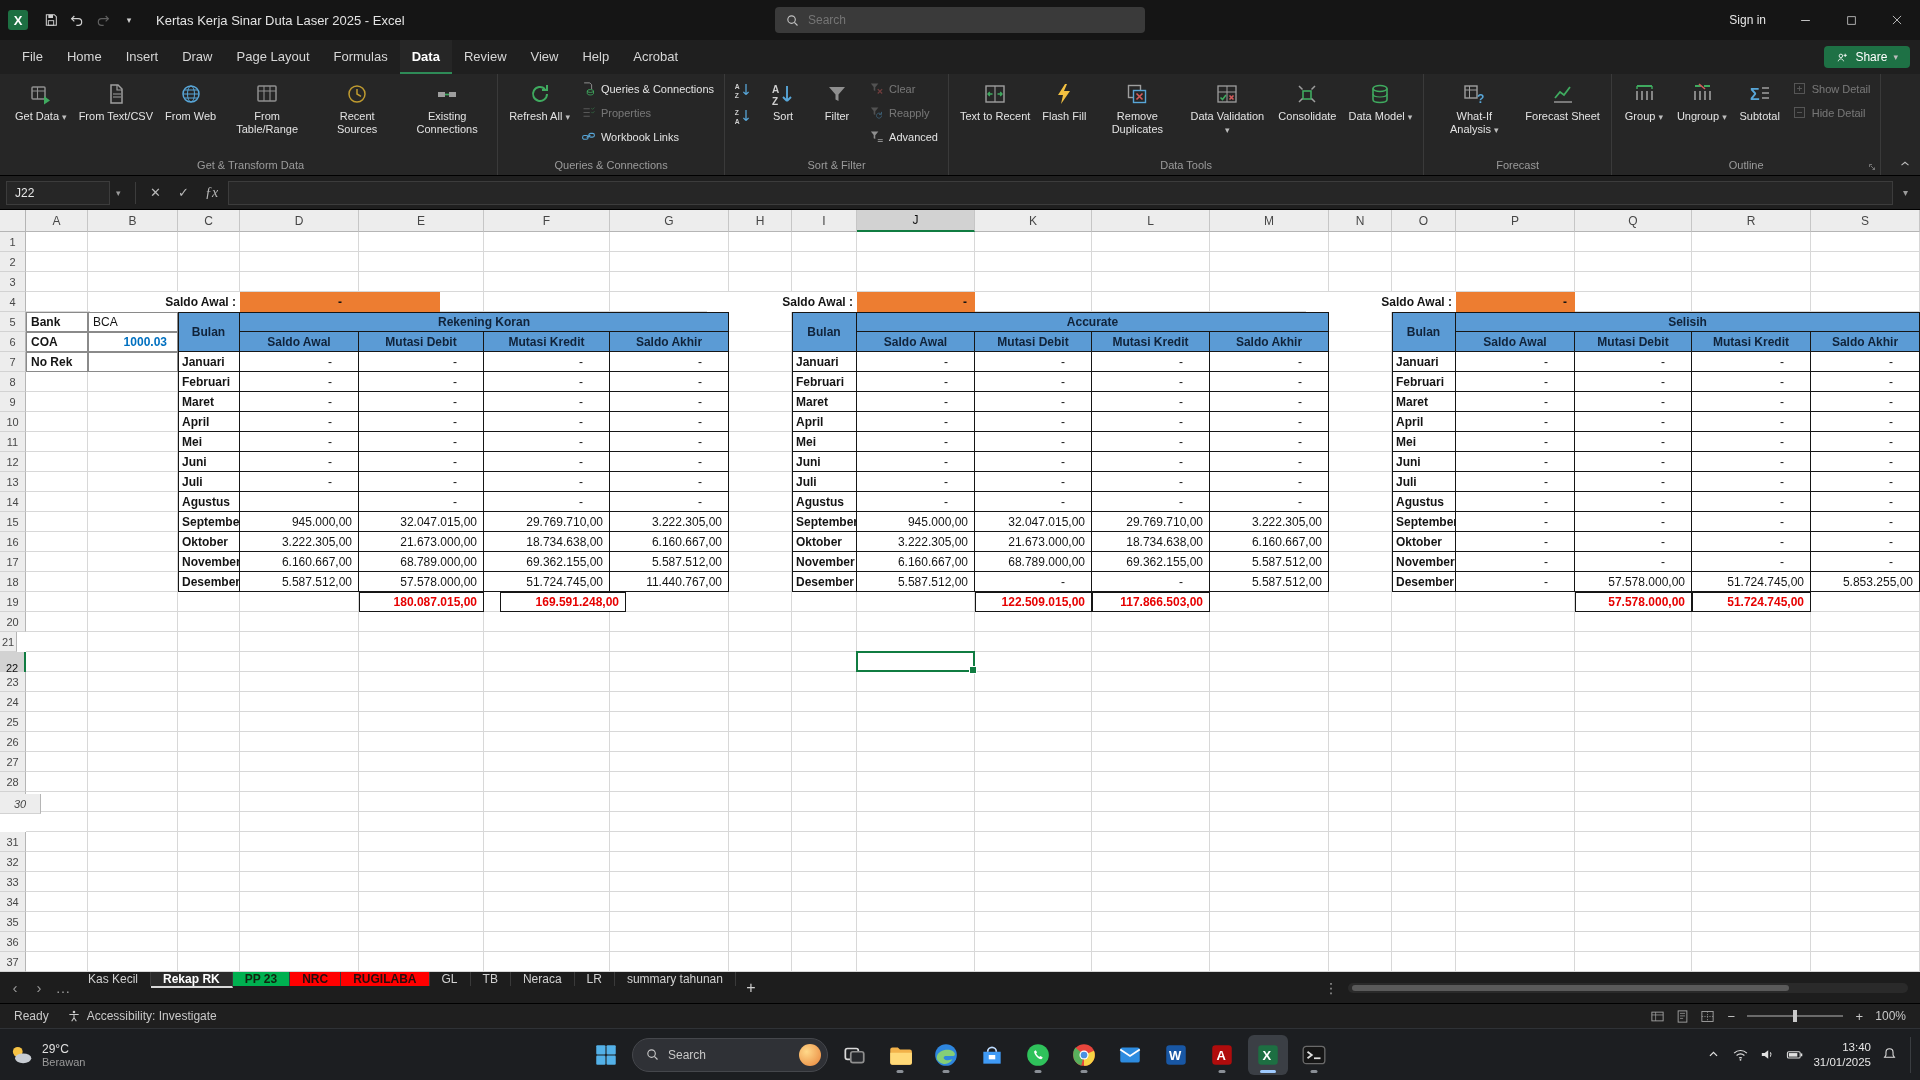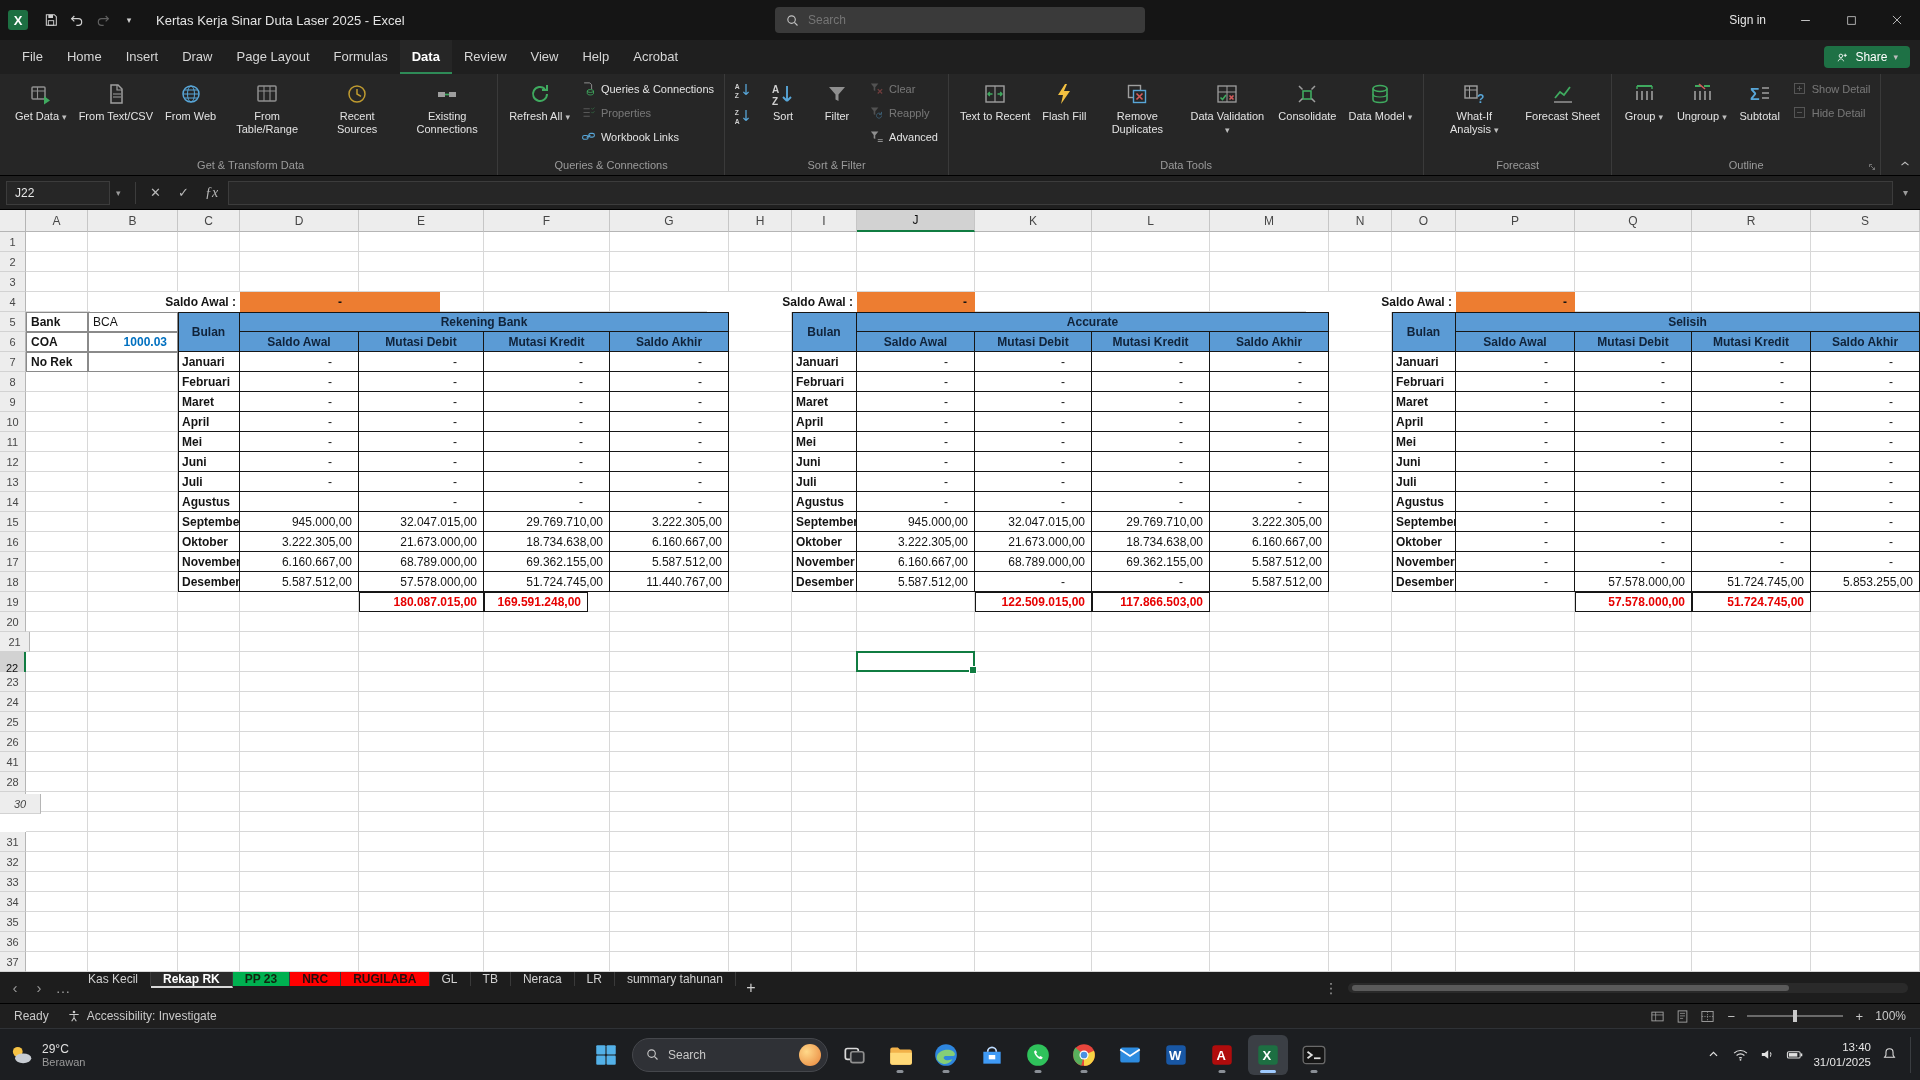--- a/index.html
+++ b/index.html
@@ -649,47 +649,47 @@
       <div class="rhdr" style="left: 0px; top: 222px; width: 26px; height: 20px;">11</div>
       <div class="rhdr" style="left: 0px; top: 242px; width: 26px; height: 20px;">12</div>
       <div class="rhdr" style="left: 0px; top: 262px; width: 26px; height: 20px;">13</div>
       <div class="rhdr" style="left: 0px; top: 282px; width: 26px; height: 20px;">14</div>
       <div class="rhdr" style="left: 0px; top: 302px; width: 26px; height: 20px;">15</div>
       <div class="rhdr" style="left: 0px; top: 322px; width: 26px; height: 20px;">16</div>
       <div class="rhdr" style="left: 0px; top: 342px; width: 26px; height: 20px;">17</div>
       <div class="rhdr" style="left: 0px; top: 362px; width: 26px; height: 20px;">18</div>
       <div class="rhdr" style="left: 0px; top: 382px; width: 26px; height: 20px;">19</div>
       <div class="rhdr" style="left: 0px; top: 402px; width: 26px; height: 20px;">20</div>
-      <div class="rhdr" style="left: 0px; top: 422px; width: 30px; height: 20px;">21</div>
+      <div class="rhdr" style="left: 0px; top: 422px; width: 17px; height: 20px;">21</div>
       <div class="rhdr sel" style="left: 0px; top: 442px; width: 26px; height: 33px;">22</div>
       <div class="rhdr" style="left: 0px; top: 462px; width: 26px; height: 20px;">23</div>
       <div class="rhdr" style="left: 0px; top: 482px; width: 26px; height: 20px;">24</div>
       <div class="rhdr" style="left: 0px; top: 502px; width: 26px; height: 20px;">25</div>
       <div class="rhdr" style="left: 0px; top: 522px; width: 26px; height: 20px;">26</div>
-      <div class="rhdr" style="left: 0px; top: 542px; width: 26px; height: 20px;">41</div>
+      <div class="rhdr" style="left: 0px; top: 542px; width: 26px; height: 20px;">27</div>
       <div class="rhdr" style="left: 0px; top: 562px; width: 26px; height: 20px;">28</div>
       <div class="rhdr" style="left: 0px; top: 582px; width: 26px; height: 20px;">29</div>
       <div class="rhdr" style="left: 0px; top: 584px; width: 41px; height: 20px; font-style: italic;">30</div>
       <div class="rhdr" style="left: 0px; top: 622px; width: 26px; height: 20px;">31</div>
       <div class="rhdr" style="left: 0px; top: 642px; width: 26px; height: 20px;">32</div>
       <div class="rhdr" style="left: 0px; top: 662px; width: 26px; height: 20px;">33</div>
       <div class="rhdr" style="left: 0px; top: 682px; width: 26px; height: 20px;">34</div>
       <div class="rhdr" style="left: 0px; top: 702px; width: 26px; height: 20px;">35</div>
       <div class="rhdr" style="left: 0px; top: 722px; width: 26px; height: 20px;">36</div>
       <div class="rhdr" style="left: 0px; top: 742px; width: 26px; height: 20px;">37</div>
       <div class="cell bold brd lpad" style="left: 26px; top: 102px; width: 62px; height: 20px;">Bank</div>
       <div class="cell brd lpad" style="left: 88px; top: 102px; width: 90px; height: 20px;">BCA</div>
       <div class="cell bold brd lpad" style="left: 26px; top: 122px; width: 62px; height: 20px;">COA</div>
       <div class="cell brd coa" style="left: 88px; top: 122px; width: 90px; height: 20px;">1000.03</div>
       <div class="cell bold brd lpad" style="left: 26px; top: 142px; width: 62px; height: 20px;">No Rek</div>
       <div class="cell brd lpad" style="left: 88px; top: 142px; width: 90px; height: 20px;"></div>
       <div class="cell bold salbl" style="left: 90px; top: 82px; width: 150px; height: 20px;">Saldo Awal :</div>
       <div class="cell orange center" style="left: 240px; top: 82px; width: 200px; height: 20px;">-</div>
       <div class="cell blue tb" style="left: 178px; top: 102px; width: 62px; height: 40px;">Bulan</div>
-      <div class="cell blue tb" style="left: 240px; top: 102px; width: 489px; height: 20px;">Rekening Bank</div>
+      <div class="cell blue tb" style="left: 240px; top: 102px; width: 489px; height: 20px;">Rekening Koran</div>
       <div class="cell blue tb" style="left: 240px; top: 122px; width: 119px; height: 20px;">Saldo Awal</div>
       <div class="cell blue tb" style="left: 359px; top: 122px; width: 125px; height: 20px;">Mutasi Debit</div>
       <div class="cell blue tb" style="left: 484px; top: 122px; width: 126px; height: 20px;">Mutasi Kredit</div>
       <div class="cell blue tb" style="left: 610px; top: 122px; width: 119px; height: 20px;">Saldo Akhir</div>
       <div class="cell bold tb lpad" style="left: 178px; top: 142px; width: 62px; height: 20px;">Januari</div>
       <div class="cell tb dash" style="left: 240px; top: 142px; width: 119px; height: 20px;">-</div>
       <div class="cell tb dash" style="left: 359px; top: 142px; width: 125px; height: 20px;">-</div>
       <div class="cell tb dash" style="left: 484px; top: 142px; width: 126px; height: 20px;">-</div>
       <div class="cell tb dash" style="left: 610px; top: 142px; width: 119px; height: 20px;">-</div>
       <div class="cell bold tb lpad" style="left: 178px; top: 162px; width: 62px; height: 20px;">Februari</div>
@@ -742,21 +742,21 @@
       <div class="cell tb num" style="left: 359px; top: 342px; width: 125px; height: 20px;">68.789.000,00</div>
       <div class="cell tb num" style="left: 484px; top: 342px; width: 126px; height: 20px;">69.362.155,00</div>
       <div class="cell tb num" style="left: 610px; top: 342px; width: 119px; height: 20px;">5.587.512,00</div>
       <div class="cell bold tb lpad" style="left: 178px; top: 362px; width: 62px; height: 20px;">Desember</div>
       <div class="cell tb num" style="left: 240px; top: 362px; width: 119px; height: 20px;">5.587.512,00</div>
       <div class="cell tb num" style="left: 359px; top: 362px; width: 125px; height: 20px;">57.578.000,00</div>
       <div class="cell tb num" style="left: 484px; top: 362px; width: 126px; height: 20px;">51.724.745,00</div>
       <div class="cell tb num" style="left: 610px; top: 362px; width: 119px; height: 20px;">11.440.767,00</div>
       <div class="toutline" style="left: 178px; top: 102px; width: 551px; height: 280px;"></div>
       <div class="cell total" style="left: 359px; top: 382px; width: 125px; height: 20px;">180.087.015,00</div>
-      <div class="cell total" style="left: 484px; top: 382px; width: 104px; height: 20px;">169.591.248,00</div>
+      <div class="cell total" style="left: 500px; top: 382px; width: 126px; height: 20px;">169.591.248,00</div>
       <div class="cell bold salbl" style="left: 707px; top: 82px; width: 150px; height: 20px;">Saldo Awal :</div>
       <div class="cell orange rightpad" style="left: 857px; top: 82px; width: 118px; height: 20px;">-</div>
       <div class="cell blue tb" style="left: 792px; top: 102px; width: 65px; height: 40px;">Bulan</div>
       <div class="cell blue tb" style="left: 857px; top: 102px; width: 472px; height: 20px;">Accurate</div>
       <div class="cell blue tb" style="left: 857px; top: 122px; width: 118px; height: 20px;">Saldo Awal</div>
       <div class="cell blue tb" style="left: 975px; top: 122px; width: 117px; height: 20px;">Mutasi Debit</div>
       <div class="cell blue tb" style="left: 1092px; top: 122px; width: 118px; height: 20px;">Mutasi Kredit</div>
       <div class="cell blue tb" style="left: 1210px; top: 122px; width: 119px; height: 20px;">Saldo Akhir</div>
       <div class="cell bold tb lpad" style="left: 792px; top: 142px; width: 65px; height: 20px;">Januari</div>
       <div class="cell tb dash" style="left: 857px; top: 142px; width: 118px; height: 20px;">-</div>

